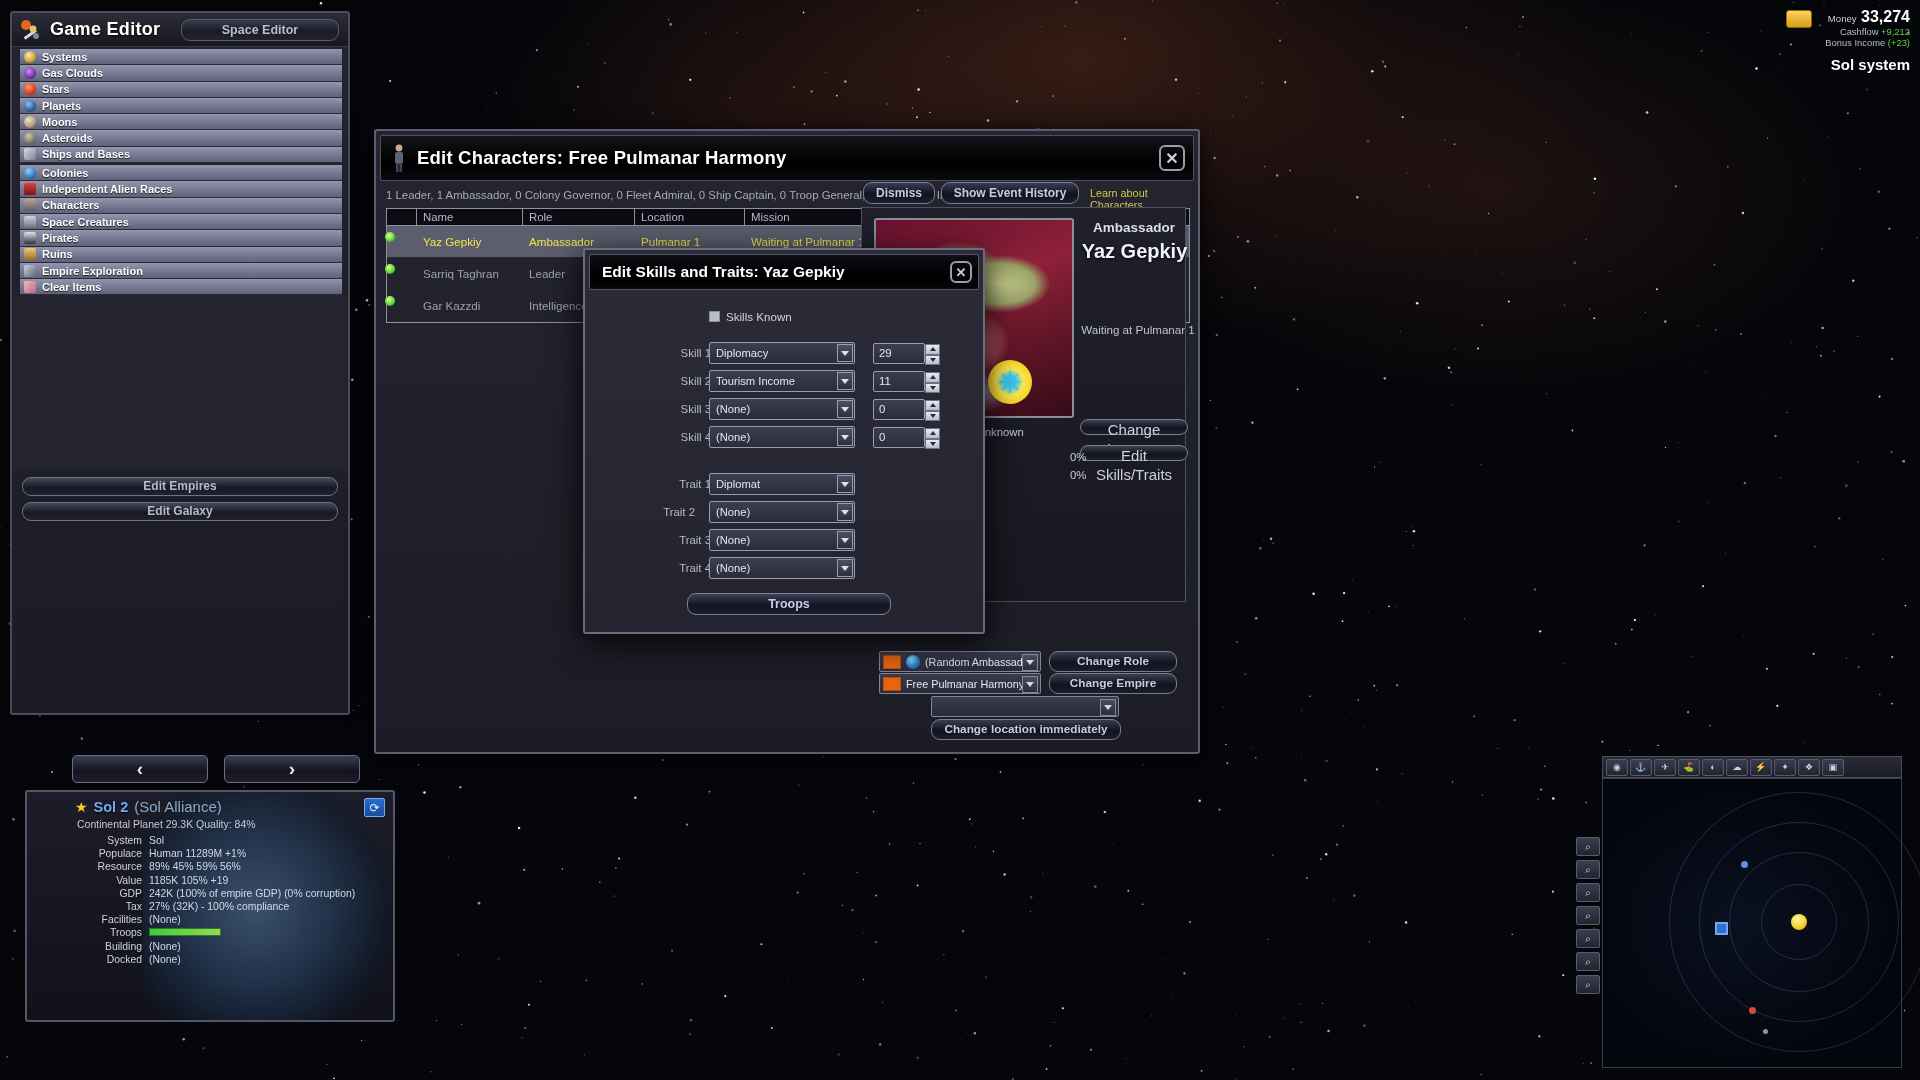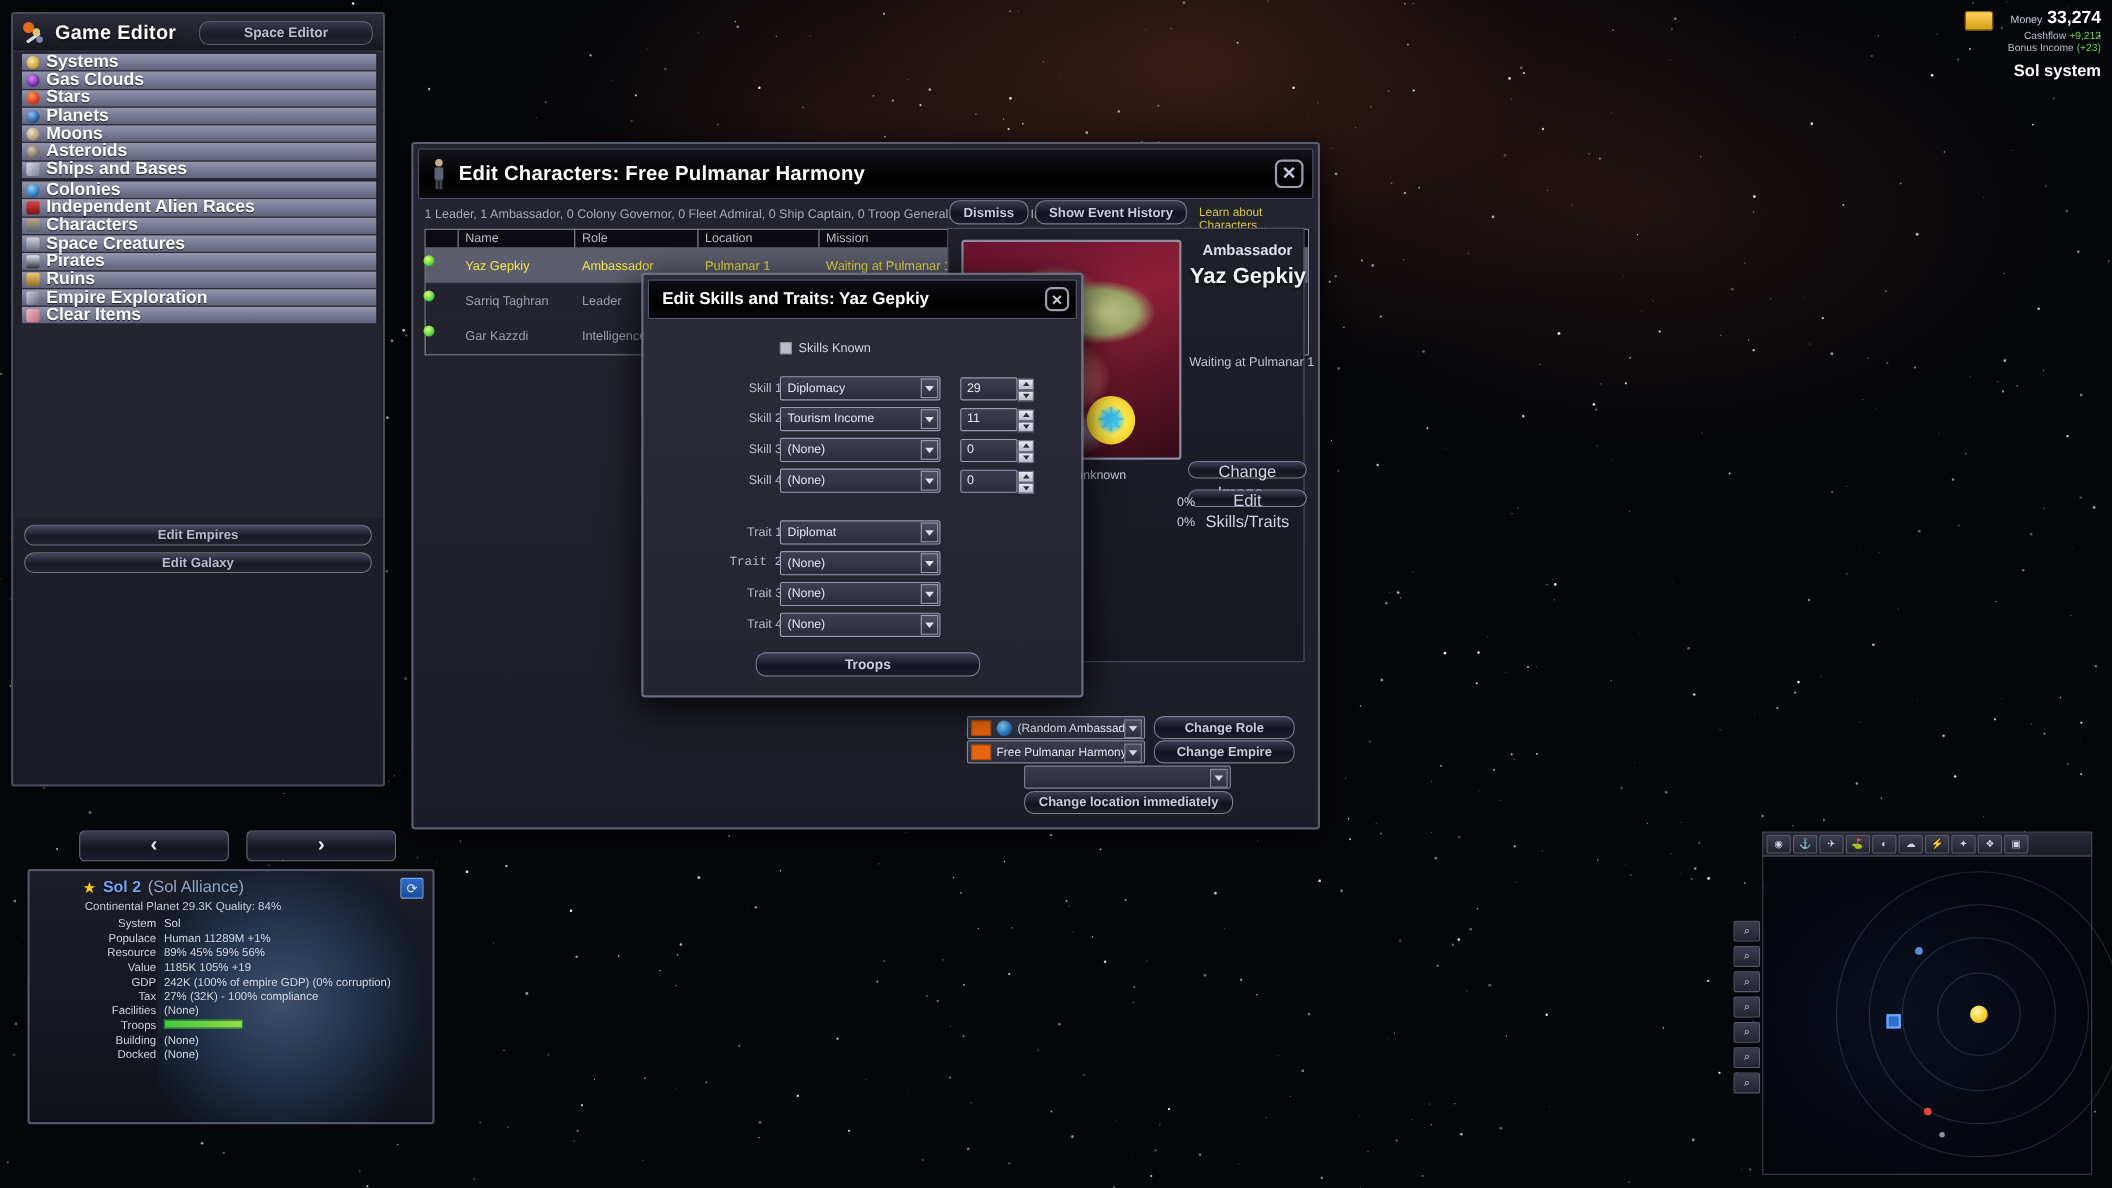--- a/index.html
+++ b/index.html
@@ -46,21 +46,21 @@
     border: 1px solid #5a5c70; border-radius: 9px;
     color:#b9bccb; font-size: 12.5px; font-weight:bold;
   }
   .menu-list { padding: 2px 6px 0 8px; }
   .menu-row {
     height: 16.3px; display:flex; align-items:center; gap:6px;
     padding-left: 4px;
     background: linear-gradient(180deg,#8c8fa6 0%, #6f melhores 0%, #777a93 40%, #5d6078 100%);
     background: linear-gradient(180deg,#9396ac 0%, #7a7d96 45%, #5f6279 100%);
     border-bottom: 1px solid #2b2c36;
-    color: #ffffff; font-size: 16px; font-weight: bold;
+    color: #ffffff; font-size: 11px; font-weight: bold;
     text-shadow: 0 1px 1px rgba(0,0,0,.75);
   }
   .menu-ico { width:12px; height:12px; flex:none; border-radius:50%; }
   .sub-panel {
     padding: 8px 6px 8px 8px;
     background: #272834;
   }
   .sub-row { display:flex; align-items:center; margin-bottom: 8px; }
   .sub-label { width: 54px; color:#c7c9d6; font-size: 11.5px; }
   .combo {
@@ -1553,21 +1553,21 @@
             <div class="dn"></div>
           </span>
         </div>
       </div>
     <div id="trait-rows">
         <div class="row-label" style="left: 62px; top: 228px;">Trait 1</div>
         <div class="sel-box" style="left: 124px; top: 223px;">
           <span class="txt">Diplomat</span>
           <span class="arw"></span>
         </div>
-        <div class="row-label" style="left: 62px; top: 256px; font-family: Liberation Mono, monospace;">Trait 2</div>
+        <div class="row-label" style="left: 46px; top: 256px;">Trait 2</div>
         <div class="sel-box" style="left: 124px; top: 251px;">
           <span class="txt">(None)</span>
           <span class="arw"></span>
         </div>
         <div class="row-label" style="left: 62px; top: 284px;">Trait 3</div>
         <div class="sel-box" style="left: 124px; top: 279px;">
           <span class="txt">(None)</span>
           <span class="arw"></span>
         </div>
         <div class="row-label" style="left: 62px; top: 312px;">Trait 4</div>

